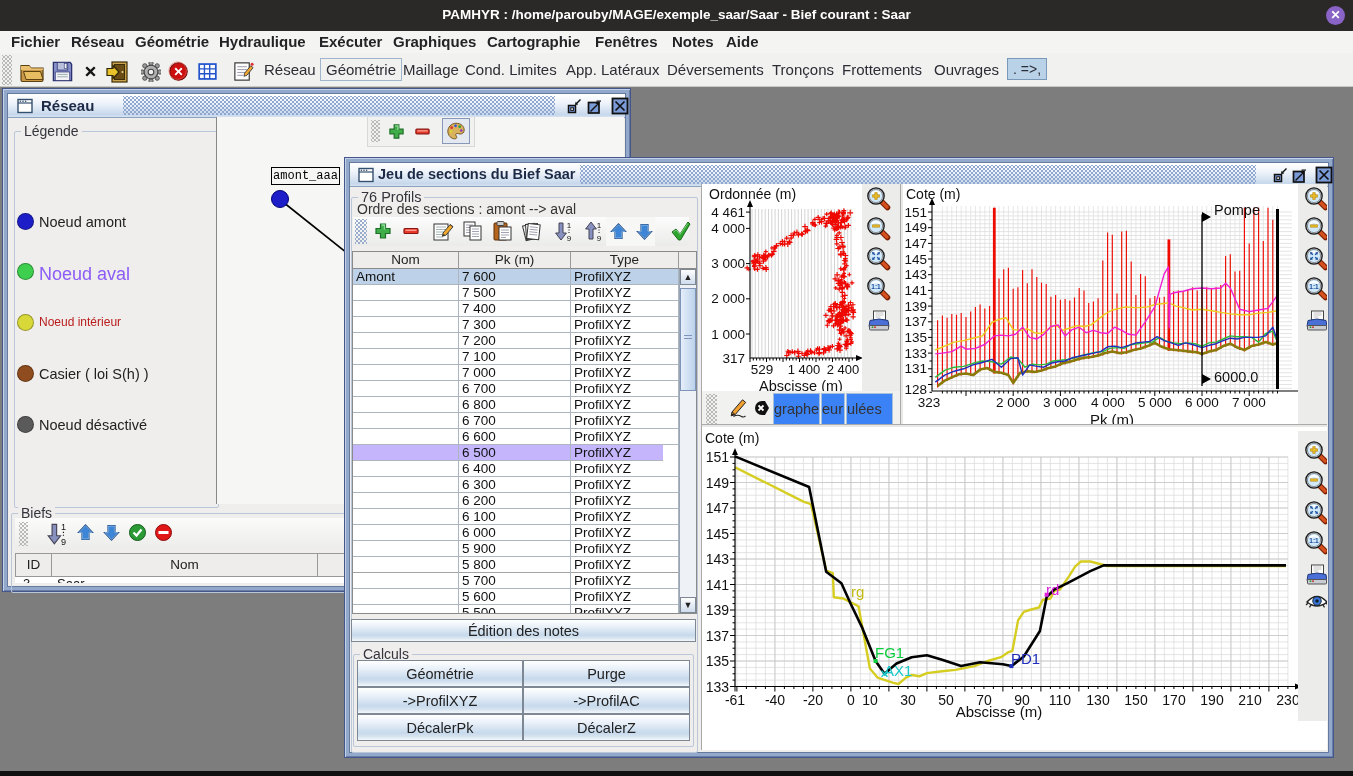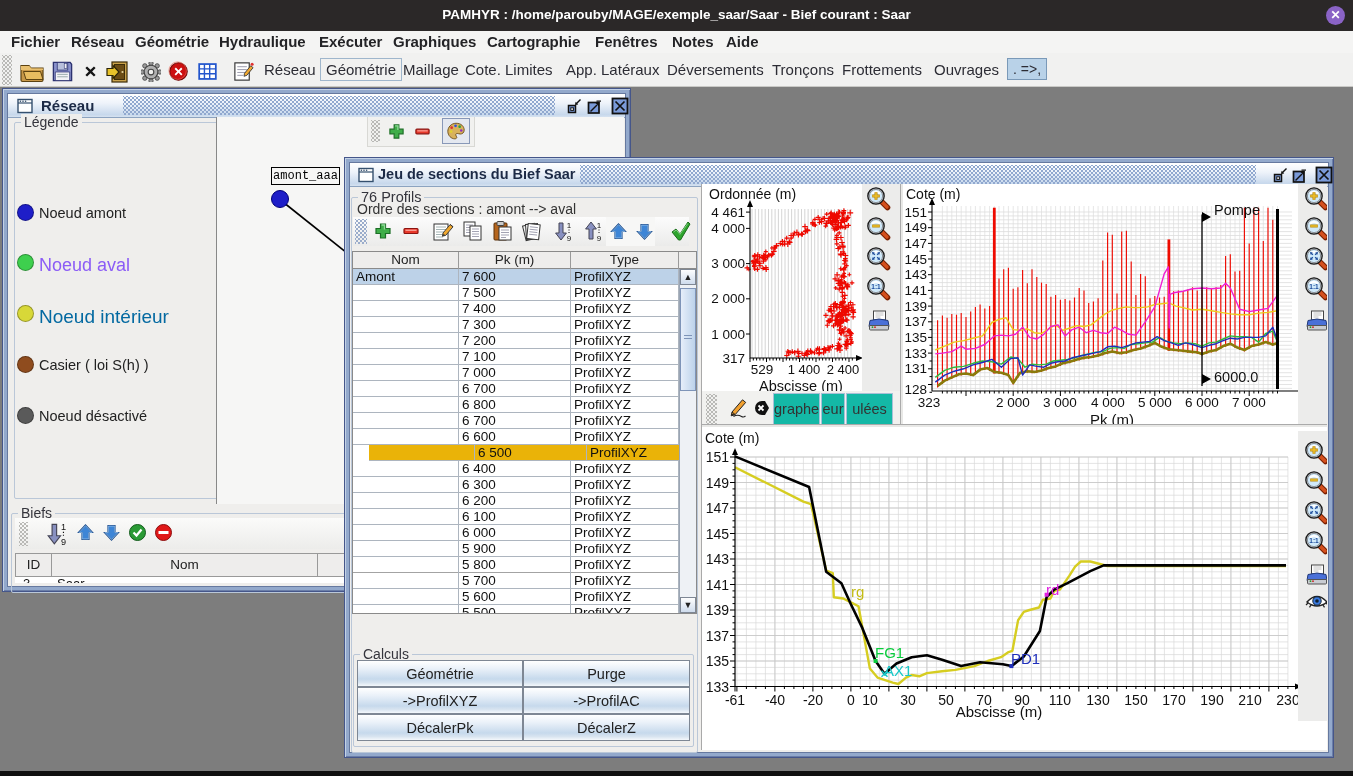--- a/index.html
+++ b/index.html
@@ -35,22 +35,22 @@
   font-size:14.5px; color:#222; text-align:center; }
 .tbl { position:absolute; background:#fff; }
 .tbl .hdr { position:absolute; left:0; top:0; right:0; height:17px; background:#eeedec; border-bottom:1px solid #8a8a8a; font-size:13.5px; color:#222; }
 .tbl .hdr div { position:absolute; top:0; height:17px; text-align:center; border-right:1px solid #9a9a9a; line-height:16px; }
 .row { position:absolute; height:16px; font-size:13.5px; color:#111; line-height:15px; white-space:nowrap; }
 .row div { position:absolute; top:0; height:16px; border-right:1px solid #adb5bf; padding-left:3px; }
 .sbar { position:absolute; background:#eef1f5; border-left:1px solid #9aa5b4; }
 .sbtn { position:absolute; left:0; width:16px; height:16px; background:linear-gradient(#fdfdfd,#cfdced);
   border:1px solid #7e8794; text-align:center; line-height:14px; font-size:9px; color:#222; }
 .sthumb { position:absolute; left:0; width:16px; background:linear-gradient(90deg,#e6eefa,#bcd2ea); border:1px solid #7e94b8; }
-.chtab { position:absolute; top:2px; height:33px; border:1px solid #a8c0d8; background:#14b8a6;
-  font-size:14.5px; color:#333; line-height:31px; text-align:center; }
+.chtab { position:absolute; top:2px; height:33px; border:1px solid #a8c0d8; background:#3b82f6;
+  font-size:14.5px; color:#333; line-height:31px; text-align:left; }
 </style></head>
 <body>
 <div id="titlebar" class="abs">PAMHYR : /home/parouby/MAGE/exemple_saar/Saar - Bief courant : Saar<div class="close">✕</div></div>
 <div id="menubar" class="abs">
     <span style="left:11px">Fichier</span>
     <span style="left:71px">Réseau</span>
     <span style="left:135px">Géométrie</span>
     <span style="left:219px">Hydraulique</span>
     <span style="left:319px">Exécuter</span>
     <span style="left:393px">Graphiques</span>
@@ -103,21 +103,21 @@
 <path d="M2.5 9h19M2.5 14.5h19M8.5 3.5v17M14.5 3.5v17" stroke="#2255cc" stroke-width="1.6"></path>
       </svg></div>
     <div class="tico" style="left:232px;top:7px"><svg width="23" height="23" viewBox="0 0 24 24">
 <rect x="3" y="3" width="15" height="18" fill="#fff" stroke="#333" stroke-width="1.2"></rect>
 <path d="M5.5 7h10M5.5 10h10M5.5 13h10M5.5 16h6" stroke="#99a" stroke-width="1"></path>
 <path d="M13 14l6.5-8l2.5 2l-6.5 8l-3 1z" fill="#f0a830" stroke="#333" stroke-width="0.9"></path>
 <circle cx="21" cy="4.5" r="1.6" fill="#e03030"></circle>
       </svg></div>
     <span class="tbtxt" style="left:264px">Réseau</span>
     <span class="tbtxt" style="left:403px">Maillage</span>
-    <span class="tbtxt" style="left:465px">Cote. Limites</span>
+    <span class="tbtxt" style="left:465px">Cond. Limites</span>
     <span class="tbtxt" style="left:566px">App. Latéraux</span>
     <span class="tbtxt" style="left:667px">Déversements</span>
     <span class="tbtxt" style="left:772px">Tronçons</span>
     <span class="tbtxt" style="left:842px">Frottements</span>
     <span class="tbtxt" style="left:934px">Ouvrages</span>
     <span class="tbtxt" style="left:320px;top:5px;border:1px solid #9fb6cc;padding:2px 5px;">Géométrie</span>
     <span class="tbtxt" style="left:1007px;top:5px;border:1px solid #7a99b8;background:#b9d2e8;padding:2px 5px;font-size:14px;">. =&gt;,</span>
   </div>
 <div class="abs grip" style="left:2px;top:55px;width:10px;height:30px"></div>
 <div class="abs" style="left:0;top:771px;width:1353px;height:5px;background:#101010"></div>
@@ -143,28 +143,28 @@
             <rect x="2.5" y="4.5" width="10.5" height="10.5" fill="#7a9ad8" stroke="#111" stroke-width="1.7"></rect>
             <path d="M4.5 13.5L11 7" stroke="#111" stroke-width="1.5"></path>
             <path d="M12.7 8.2l0.8-4l-4 0.8z" fill="#111"></path>
             <path d="M10.5 2.5h4.5v1.2h-4.5z" fill="#111"></path>
           </svg></div>
         <div class="wbtn" style="left:603px;top:3px"><svg width="18" height="18" viewBox="0 0 18 18">
             <rect x="1.5" y="1.5" width="15" height="15" fill="#7a9ad8" stroke="#111" stroke-width="1.8"></rect>
             <path d="M4.5 4.5l9 9M13.5 4.5l-9 9" stroke="#111" stroke-width="1.7"></path>
           </svg></div>
       </div>
-      <div class="gbox" style="left:6px;top:28px;width:205px;height:377px;background:#efeeec">
+      <div class="gbox" style="left:6px;top:37px;width:205px;height:377px;background:#efeeec">
         <div class="glab">Légende</div>
         <div class="abs" style="left:2px;top:81px;width:17px;height:17px;border-radius:50%;background:#1e1ec8;border:1px solid rgba(0,0,0,0.3)"></div>
         <div class="abs" style="left:24px;top:82px;font-size:14.5px;color:#222">Noeud amont</div>
         <div class="abs" style="left:2px;top:131px;width:17px;height:17px;border-radius:50%;background:#3ecf4e;border:1px solid rgba(0,0,0,0.3)"></div>
         <div class="abs" style="left:24px;top:132px;font-size:18px;color:#8b5cf6">Noeud aval</div>
         <div class="abs" style="left:2px;top:182px;width:17px;height:17px;border-radius:50%;background:#d8d838;border:1px solid rgba(0,0,0,0.3)"></div>
-        <div class="abs" style="left:24px;top:183px;font-size:19px;color:#0369a1">Noeud intérieur</div>
+        <div class="abs" style="left:24px;top:183px;font-size:12px;color:#b91c1c">Noeud intérieur</div>
         <div class="abs" style="left:2px;top:233px;width:17px;height:17px;border-radius:50%;background:#8f4c1e;border:1px solid rgba(0,0,0,0.3)"></div>
         <div class="abs" style="left:24px;top:234px;font-size:14.5px;color:#222">Casier ( loi S(h) )</div>
         <div class="abs" style="left:2px;top:284px;width:17px;height:17px;border-radius:50%;background:#5a5a5a;border:1px solid rgba(0,0,0,0.3)"></div>
         <div class="abs" style="left:24px;top:285px;font-size:14.5px;color:#222">Noeud désactivé</div>
       </div>
       <div class="abs" style="left:208px;top:23px;right:1px;height:387px;background:#f6f6f5;border-left:1px solid #888;overflow:hidden">
         <div class="abs" style="left:150px;top:-2px;width:108px;height:32px;background:#f1f1ef;border:1px solid #d8d8d4">
           <div class="abs grip" style="left:3px;top:4px;width:9px;height:22px"></div>
           <div class="abs" style="left:20px;top:7px"><svg width="17" height="17" viewBox="0 0 18 18">
 <path d="M6.5 2h5v4.5H16v5h-4.5V16h-5v-4.5H2v-5h4.5z" fill="#3fae49" stroke="#1c6e26" stroke-width="1.2"></path>
@@ -384,21 +384,21 @@
             <div class="row" style="left:0;top:144px;width:326px;background:#fff;border-bottom:1px solid #adb5bf">
               <div style="left:0;width:106px"></div>
               <div style="left:106px;width:112px">6 700</div>
               <div style="left:218px;width:108px">ProfilXYZ</div>
             </div>
             <div class="row" style="left:0;top:160px;width:326px;background:#fff;border-bottom:1px solid #adb5bf">
               <div style="left:0;width:106px"></div>
               <div style="left:106px;width:112px">6 600</div>
               <div style="left:218px;width:108px">ProfilXYZ</div>
             </div>
-            <div class="row" style="left:16px;top:176px;width:310px;background:#eab308;border-bottom:1px solid #adb5bf">
+            <div class="row" style="left:0;top:176px;width:310px;background:#c4b5fd;border-bottom:1px solid #adb5bf">
               <div style="left:0;width:106px"></div>
               <div style="left:106px;width:112px">6 500</div>
               <div style="left:218px;width:108px">ProfilXYZ</div>
             </div>
             <div class="row" style="left:0;top:192px;width:326px;background:#fff;border-bottom:1px solid #adb5bf">
               <div style="left:0;width:106px"></div>
               <div style="left:106px;width:112px">6 400</div>
               <div style="left:218px;width:108px">ProfilXYZ</div>
             </div>
             <div class="row" style="left:0;top:208px;width:326px;background:#fff;border-bottom:1px solid #adb5bf">
@@ -448,20 +448,21 @@
             </div>
           </div>
           <div class="sbar" style="left:326px;top:17px;width:17px;bottom:0">
             <div class="sbtn" style="top:0">▲</div>
             <div class="sthumb" style="top:19px;height:103px">
               <div style="position:absolute;left:3px;top:46px;right:3px;border-top:1px solid #7e94b8;border-bottom:1px solid #7e94b8;height:4px"></div>
             </div>
             <div class="sbtn" style="bottom:0">▼</div>
           </div>
         </div>
+        <div class="obtn" style="left:1px;top:432px;width:345px;height:23px;line-height:22px">Édition des notes</div>
         <div class="gbox" style="left:3px;top:467px;width:341px;height:93px">
           <div class="glab">Calculs</div>
           <div class="obtn" style="left:3px;top:5px;width:166px;height:27px;line-height:26px">Géométrie</div>
           <div class="obtn" style="left:169px;top:5px;width:167px;height:27px;line-height:26px">Purge</div>
           <div class="obtn" style="left:3px;top:32px;width:166px;height:27px;line-height:26px">-&gt;ProfilXYZ</div>
           <div class="obtn" style="left:169px;top:32px;width:167px;height:27px;line-height:26px">-&gt;ProfilAC</div>
           <div class="obtn" style="left:169px;top:59px;width:167px;height:27px;line-height:26px">DécalerZ</div>
           <div class="obtn" style="left:3px;top:59px;width:166px;height:27px;line-height:26px">DécalerPk</div>
         </div>
       </div>

